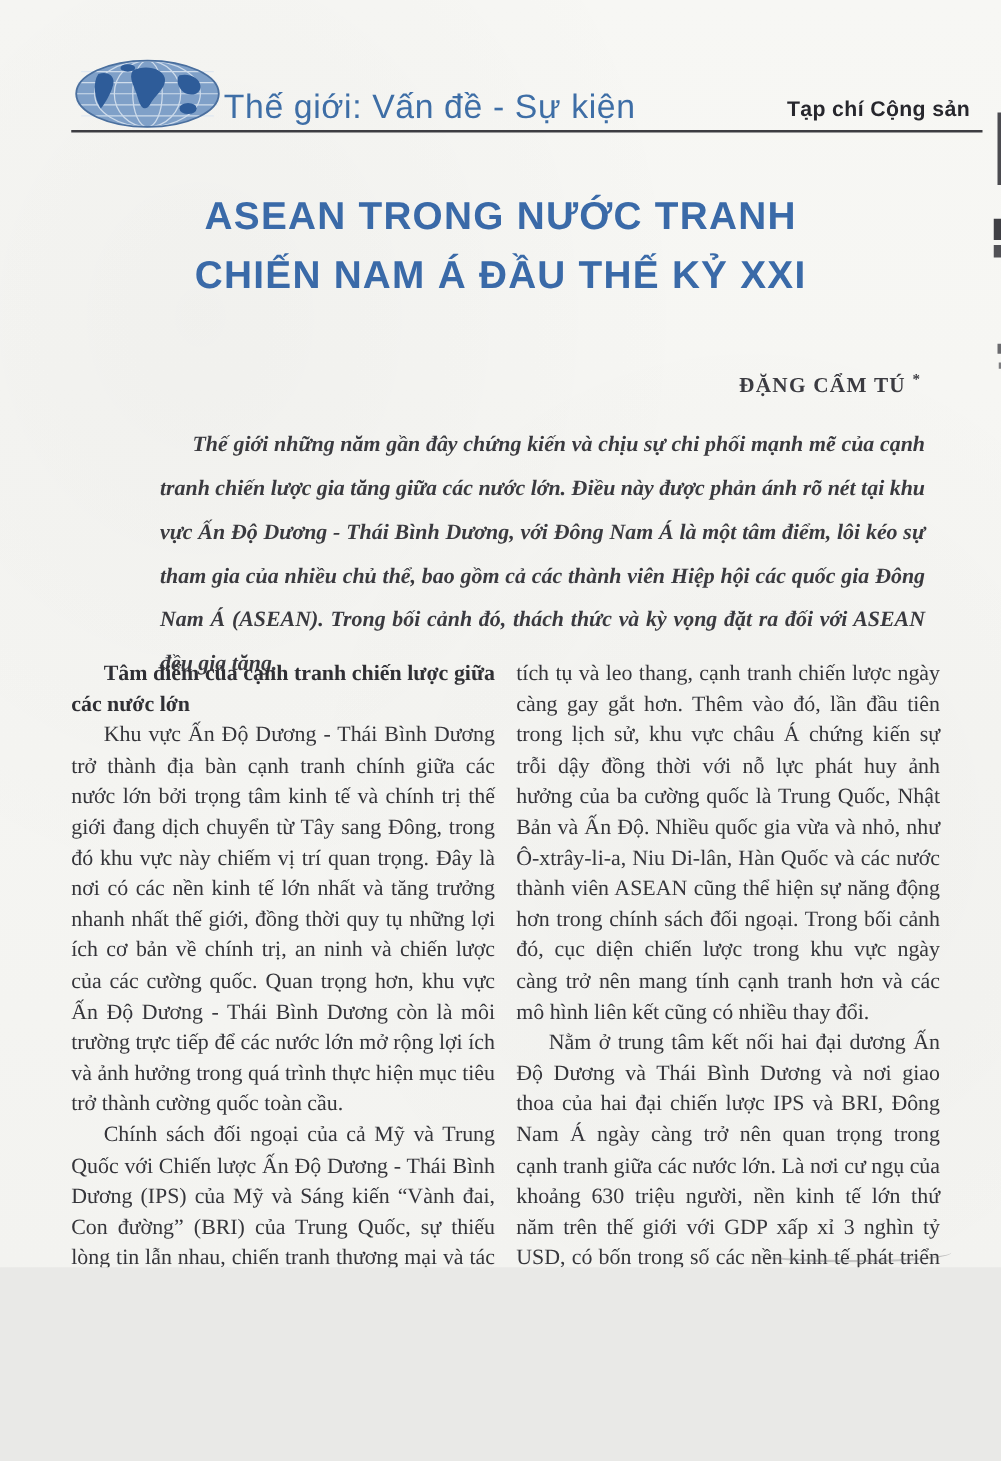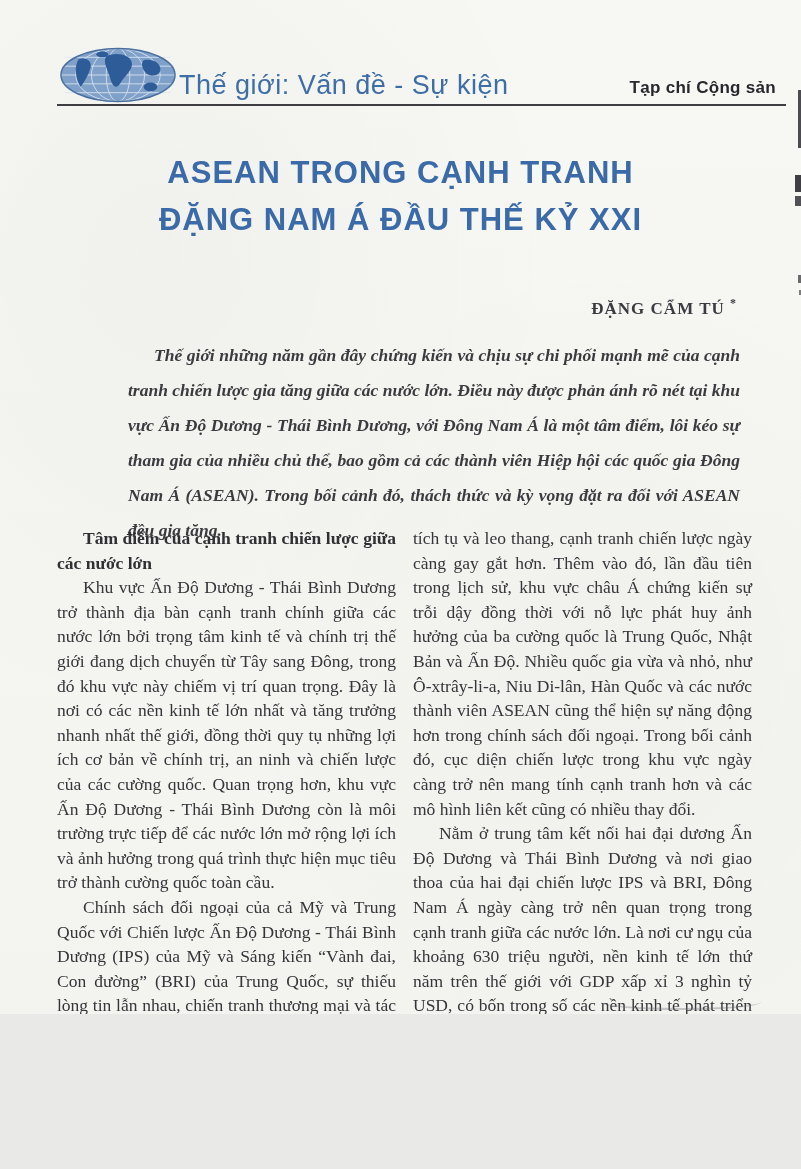--- a/index.html
+++ b/index.html
@@ -124,22 +124,22 @@
         <ellipse cx="93" cy="41" rx="7" ry="4.5"></ellipse>
         <ellipse cx="44" cy="8" rx="6" ry="3"></ellipse>
       </g>
       <ellipse cx="60" cy="29" rx="58" ry="27" fill="none" stroke="#4a6f9e" stroke-width="1.5"></ellipse>
     </svg>
     <div class="section-title">Thế giới: Vấn đề - Sự kiện</div>
     <div class="journal-name">Tạp chí Cộng sản</div>
   </div>
 
   <div class="article-title">
-    <div>ASEAN TRONG CẠNH TRANH</div>
-    <div>ĐẶNG NAM Á ĐẦU THẾ KỶ XXI</div>
+    <div>ASEAN TRONG NƯỚC TRANH</div>
+    <div>CHIẾN NAM Á ĐẦU THẾ KỶ XXI</div>
   </div>
 
   <div class="author-line">
     <span>ĐẶNG CẨM TÚ</span>
     <sup>*</sup>
   </div>
 
   <div class="abstract">Thế giới những năm gần đây chứng kiến và chịu sự chi phối mạnh mẽ của cạnh tranh chiến lược gia tăng giữa các nước lớn. Điều này được phản ánh rõ nét tại khu vực Ấn Độ Dương - Thái Bình Dương, với Đông Nam Á là một tâm điểm, lôi kéo sự tham gia của nhiều chủ thể, bao gồm cả các thành viên Hiệp hội các quốc gia Đông Nam Á (ASEAN). Trong bối cảnh đó, thách thức và kỳ vọng đặt ra đối với ASEAN đều gia tăng.</div>
 
   <div class="columns">

